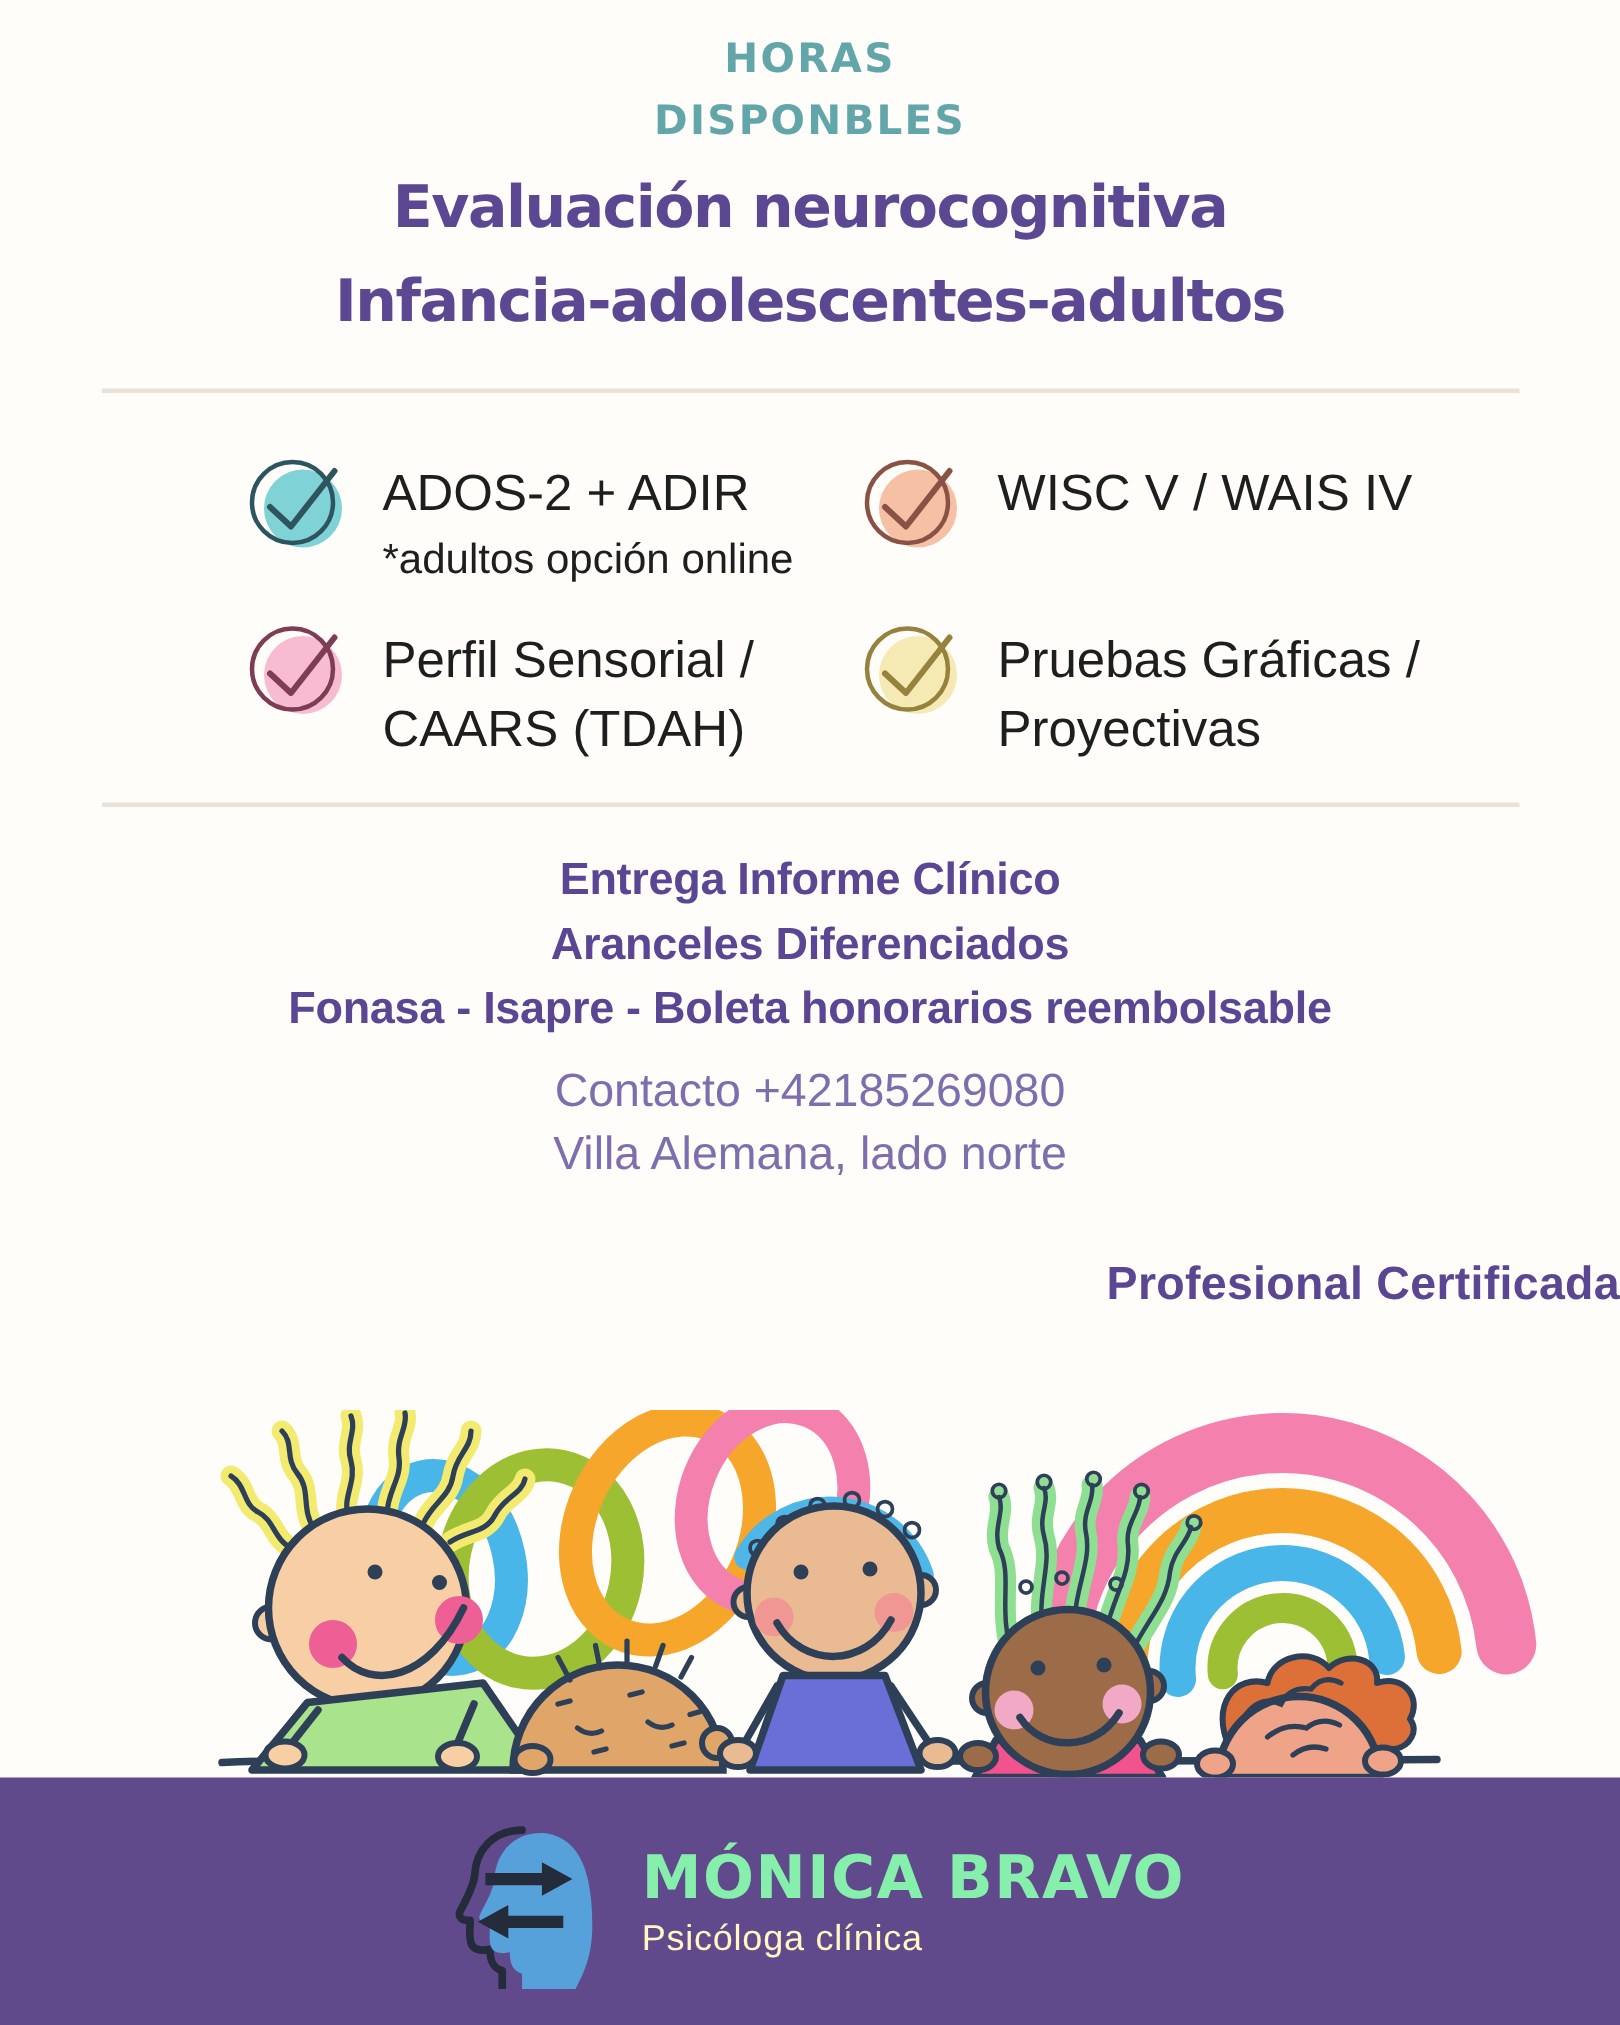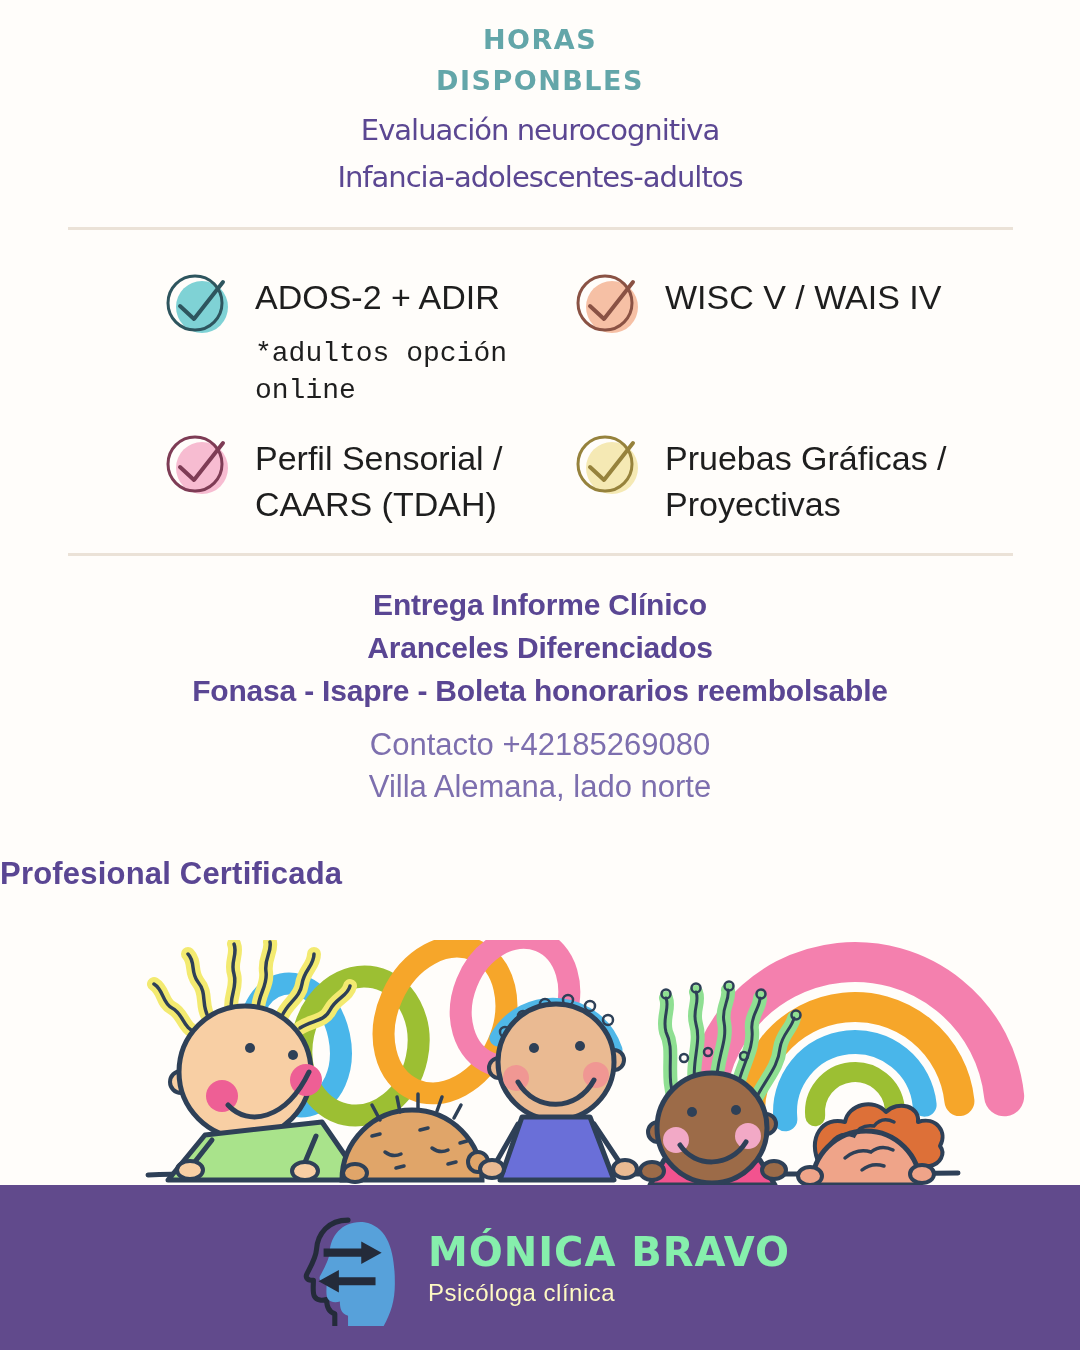--- a/index.html
+++ b/index.html
@@ -14,56 +14,56 @@
 
   
   .kicker{
     padding-top:20px;text-align:center;
     font-family:"DejaVu Sans",sans-serif;font-weight:bold;
     font-size:27px;line-height:1.5;letter-spacing:1.5px;
     color:#63a6a9;
   }
   .title{
     margin-top:6px;text-align:center;
-    font-family:"DejaVu Sans",sans-serif;font-weight:normal;
-    font-size:29px;line-height:1.62;letter-spacing:-1px;
+    font-family:"DejaVu Sans",sans-serif;font-weight:bold;
+    font-size:39px;line-height:1.62;letter-spacing:-1px;
     color:#5b4792;
   }
   .divider{width:945px;height:3px;background:#ebe2d7;margin:26px auto 0;}
 
   
   .checklist{
     margin-top:40px;
     padding-left:165px;
     display:grid;grid-template-columns:405px auto;
     row-gap:22px;column-gap:5px;
   }
   .check-item{display:flex;gap:24px;align-items:flex-start;}
   .check-icon{width:66px;height:66px;flex:none;}
   .check-fill{fill:var(--fill,#ccc);}
   .check-ring{fill:none;stroke:var(--stroke,#333);stroke-width:3;}
   .check-mark{fill:none;stroke:var(--stroke,#333);stroke-width:4;stroke-linecap:round;stroke-linejoin:round;}
   .check-text{padding-top:5px;}
   .check-line{font-size:34px;line-height:1.34;color:#1e1e1e;}
-  .check-note{font-size:28px;line-height:1.3;color:#1e1e1e;margin-top:16px;font-family:Liberation Mono, monospace;}
+  .check-note{font-size:28px;line-height:1.3;color:#1e1e1e;margin-top:2px;}
 
   
   .info{
     margin-top:28px;text-align:center;
     font-family:"Liberation Sans",sans-serif;font-weight:bold;
     font-size:30px;line-height:1.42;letter-spacing:-0.2px;
     color:#5a4693;
   }
   .contact{
     margin-top:12px;text-align:center;
     font-size:31px;line-height:1.36;
     color:#7d6fae;
   }
   .certified{
-    margin-top:48px;text-align:left;
+    margin-top:48px;text-align:right;
     font-weight:bold;font-size:31px;letter-spacing:0.2px;
     color:#5a4693;
   }
 
   
   .illustration{position:absolute;left:0;top:940px;width:1080px;height:245px;}
 
   
   .footer-bar{
     position:absolute;left:0;top:1185px;width:1080px;height:165px;

